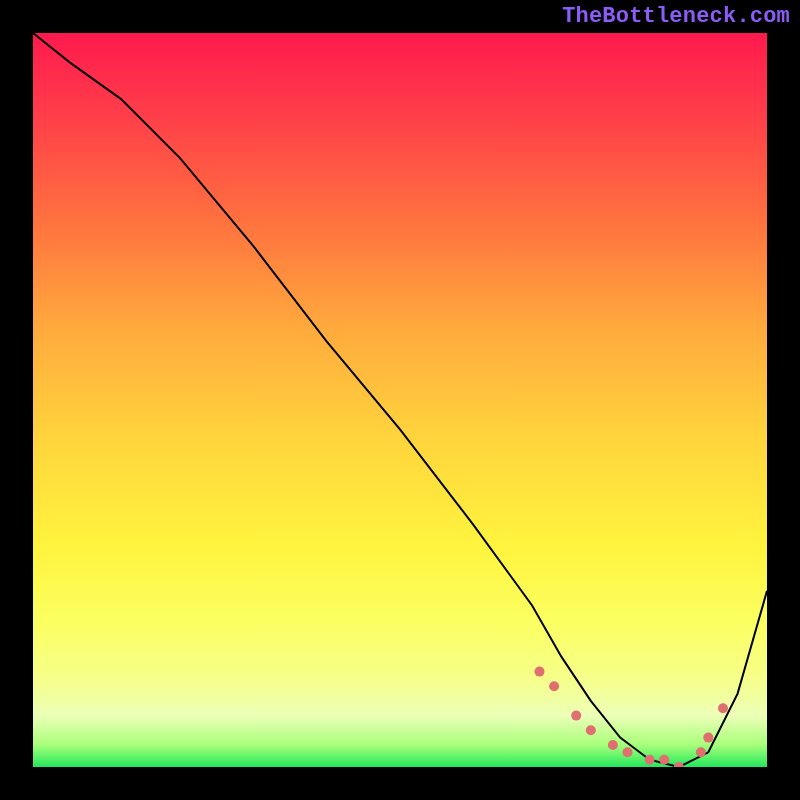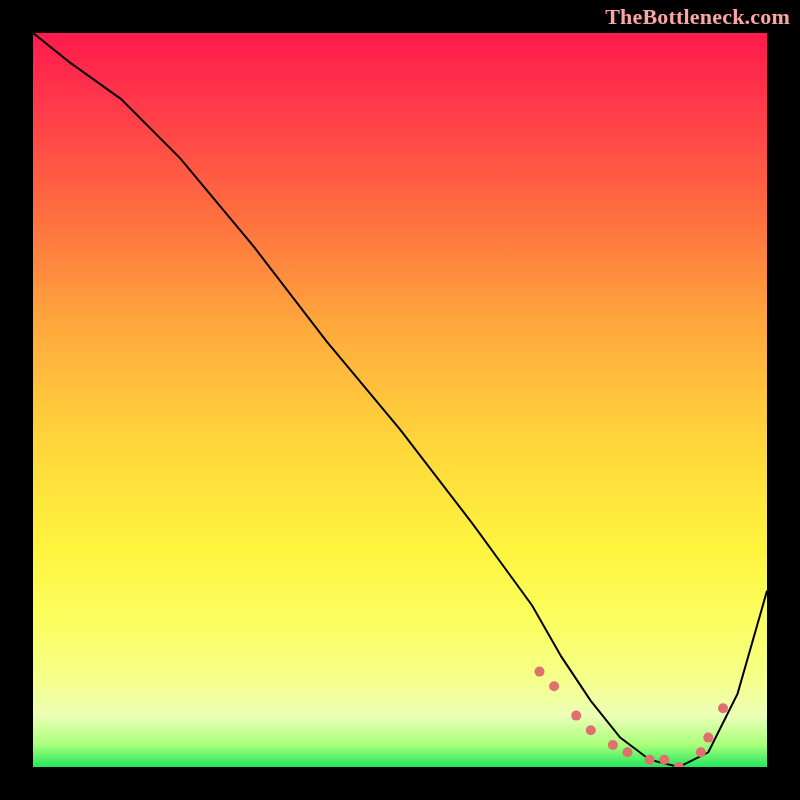--- a/index.html
+++ b/index.html
@@ -34,24 +34,24 @@
       #fbff60 80%,
       #f6ff8a 88%,
       #ecffb7 93%,
       #a8ff7a 97%,
       #22e85c 100%);
   }
   .watermark {
     position: absolute;
     top: 4px;
     right: 10px;
-    font-family: Liberation Serif, serif;
+    font-family: Liberation Mono, monospace;
     font-size: 22px;
     font-weight: 600;
-    color: #fca5a5;
+    color: #8b5cf6;
     letter-spacing: 0.2px;
   }
   svg.curve {
     position: absolute;
     left: 0;
     top: 0;
     width: 734px;
     height: 734px;
   }
 </style>

